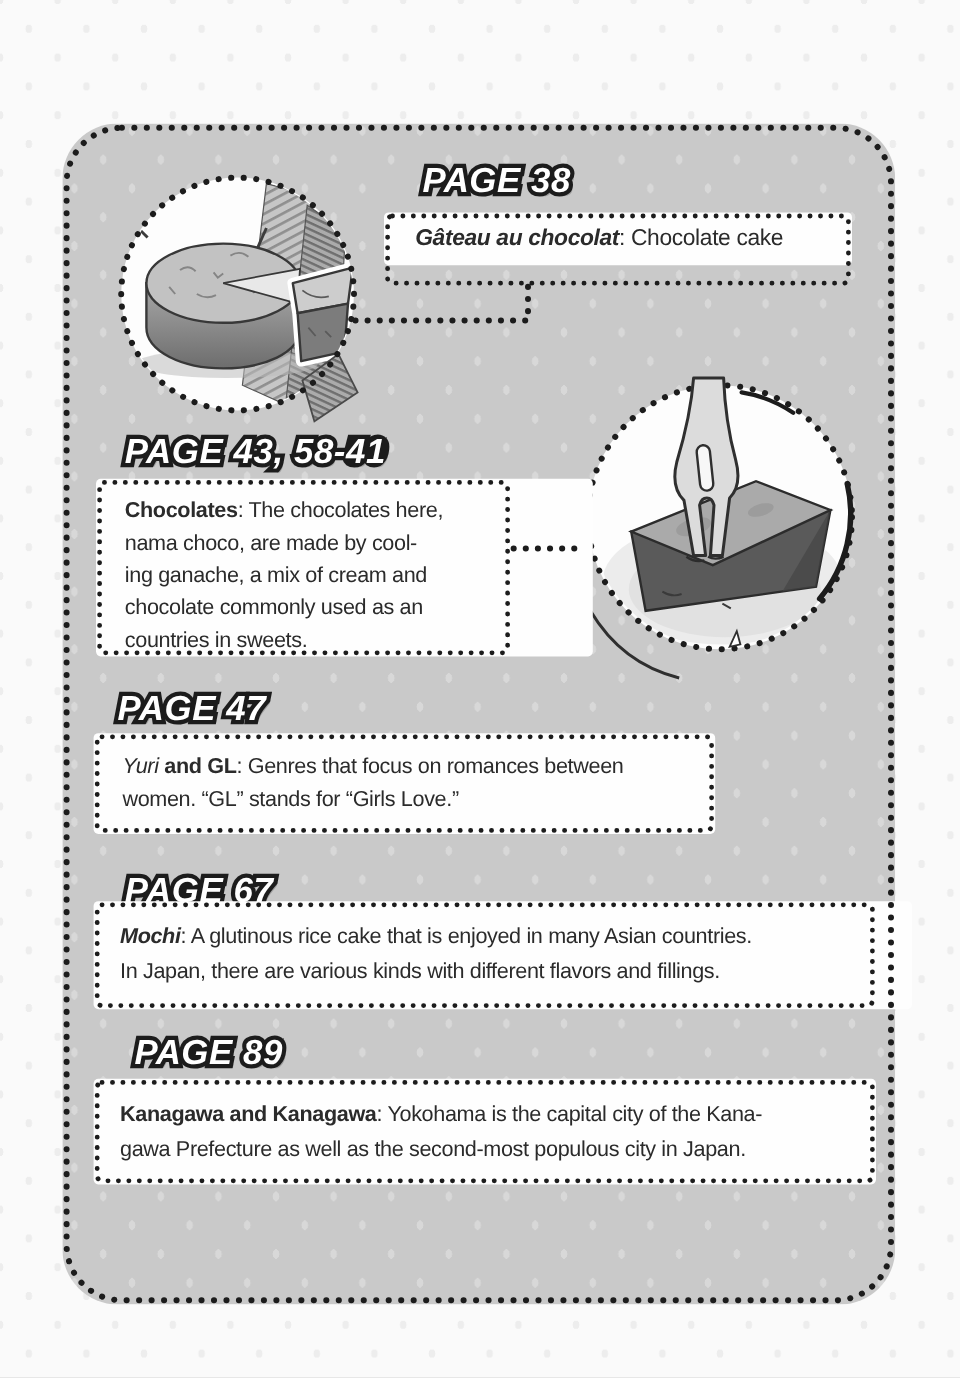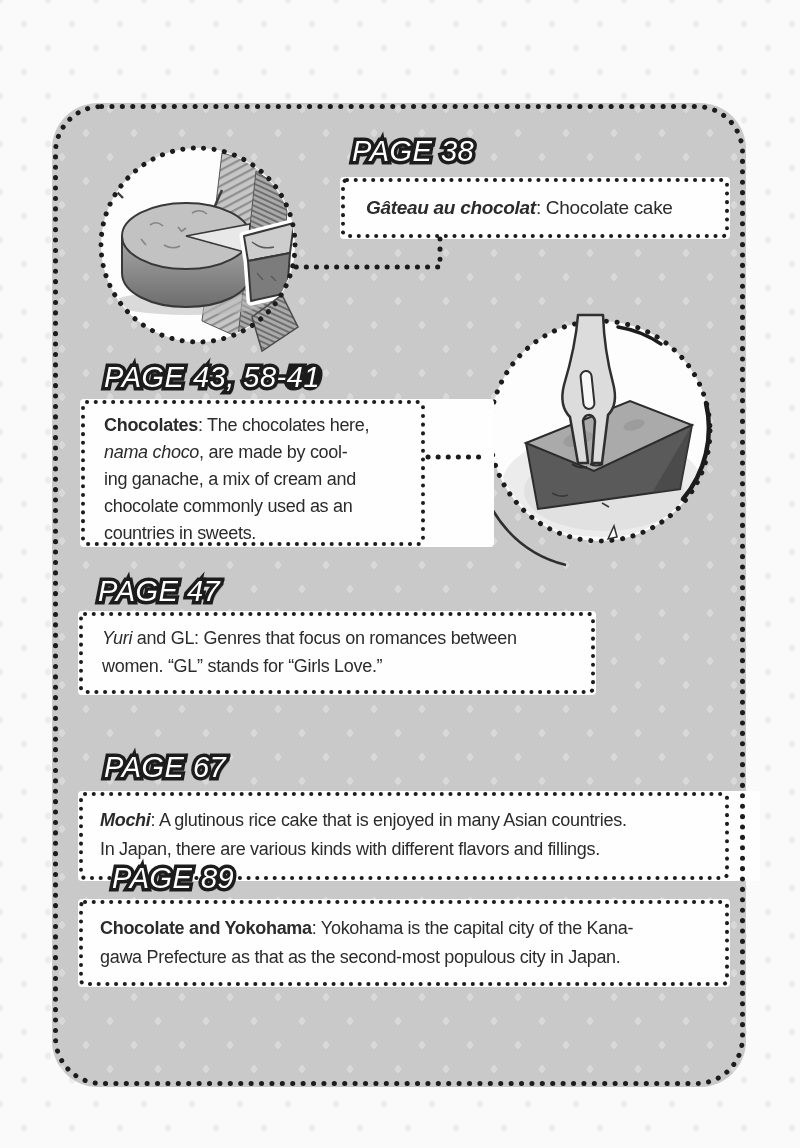--- a/index.html
+++ b/index.html
@@ -18,21 +18,21 @@
     border-radius:46px;z-index:0;
     background-color:#c9c9c9;
     background-image:
       radial-gradient(4px 5.5px at center,#d8d8d8 70%,transparent 74%),
       radial-gradient(4px 5.5px at center,#d8d8d8 70%,transparent 74%);
     background-size:48px 48px;
     background-position:10px 6px,34px 30px;
   }
   .abs{position:absolute;}
   .page-header{
-    font-weight:normal;font-style:italic;font-size:29px;letter-spacing:.5px;
+    font-weight:bold;font-style:italic;font-size:29px;letter-spacing:.5px;
     white-space:nowrap;
   }
   .outline-text{position:relative;display:inline-block;color:#fff;z-index:0;}
   .outline-text::before{
     content:attr(data-text);
     position:absolute;left:0;top:0;z-index:-1;color:#1c1c1c;
     -webkit-text-stroke:7px #1c1c1c;
     text-shadow:3px 3px 0 #a2a2a2;
   }
   .note-box{
@@ -93,21 +93,21 @@
       </g>
       <polygon points="158,176 188,154 204,186 168,210" fill="url(#hch2)" stroke="#4a4a4a" stroke-width="1.5"></polygon>
       <circle cx="104" cy="104" r="97" fill="none" stroke="#1c1c1c" stroke-width="5" stroke-linecap="round" stroke-dasharray="0.1 10.4"></circle>
     </svg>
   </div>
 
   <div class="page-header abs" style="left:300px;top:32px">
     <span class="outline-text" data-text="PAGE 38">PAGE 38</span>
   </div>
 
-  <div class="note-box single" style="left:288px;top:74px;width:390px;height:62px">
+  <div class="note-box single" style="left:268px;top:74px;width:390px;height:44px">
     <div class="note-text"><span style="font-weight: bold; font-style: italic;">Gâteau au chocolat</span><span>: Chocolate cake</span></div>
   <svg width="390" height="62" style="position: absolute; left: 0px; top: 0px; pointer-events: none; overflow: visible;">
         <rect x="3" y="3" width="384" height="56" rx="4" fill="none" stroke="#1c1c1c" stroke-width="4" stroke-linecap="round" stroke-dasharray="0.1 8.6"></rect>
       </svg>
     </div>
 
   <svg class="connector" style="left:232px;top:130px" width="162" height="40">
     <polyline points="156,6 156,34 4,34" fill="none" stroke="#1c1c1c" stroke-width="5" stroke-linecap="round" stroke-linejoin="round" stroke-dasharray="0.1 10"></polyline>
   </svg>
 
@@ -141,64 +141,64 @@
       <path d="M 126,226 l 6,-13 l 3,11 z" fill="#ffffff" stroke="#2f2f2f" stroke-width="1.5"></path>
     </svg>
   </div>
 
   <div class="page-header abs" style="left:52px;top:258px">
     <span class="outline-text" data-text="PAGE 43, 58-59">PAGE 43, 58-41</span>
   </div>
 
   <div class="note-box" style="left:28px;top:296px;width:414px;height:148px">
     <div class="note-text"><span style="font-weight: bold;">Chocolates</span><span>: The chocolates here,
-</span><span style="font-style: italic;">nama choco</span><span>, are made by cool-
+</span><span style="">nama choco</span><span>, are made by cool-
 ing ganache, a mix of cream and
 chocolate commonly used as an
 countries in sweets.</span></div>
   <svg width="346" height="148" style="position: absolute; left: 0px; top: 0px; pointer-events: none; overflow: visible;">
         <rect x="3" y="3" width="340" height="142" rx="4" fill="none" stroke="#1c1c1c" stroke-width="4" stroke-linecap="round" stroke-dasharray="0.1 8.6"></rect>
       </svg>
     </div>
 
   <svg class="connector" style="left:372px;top:346px" width="64" height="16">
     <line x1="4" y1="8" x2="58" y2="8" stroke="#1c1c1c" stroke-width="5" stroke-linecap="round" stroke-dasharray="0.1 10"></line>
   </svg>
 
   <div class="page-header abs" style="left:46px;top:472px">
     <span class="outline-text" data-text="PAGE 47">PAGE 47</span>
   </div>
 
   <div class="note-box" style="left:26px;top:508px;width:518px;height:84px">
-    <div class="note-text" style="line-height:28px"><span style="font-weight: normal; font-style: italic;">Yuri</span><span style="font-weight: normal;"> and GL</span><span>: Genres that focus on romances between
+    <div class="note-text" style="line-height:28px"><span style="font-weight: normal; font-style: italic;">Yuri</span><span style="font-weight: bold;"> and GL</span><span>: Genres that focus on romances between
 women. “GL” stands for “Girls Love.”</span></div>
   <svg width="518" height="84" style="position: absolute; left: 0px; top: 0px; pointer-events: none; overflow: visible;">
         <rect x="3" y="3" width="512" height="78" rx="4" fill="none" stroke="#1c1c1c" stroke-width="4" stroke-linecap="round" stroke-dasharray="0.1 8.6"></rect>
       </svg>
     </div>
 
-  <div class="page-header abs" style="left:52px;top:648px">
+  <div class="page-header abs" style="left:52px;top:624px">
     <span class="outline-text" data-text="PAGE 67">PAGE 67</span>
   </div>
 
-  <div class="note-box wide" style="left:26px;top:688px;width:682px;height:90px">
+  <div class="note-box wide" style="left:26px;top:648px;width:682px;height:90px">
     <div class="note-text" style="padding-left:22px;padding-right:12px"><span style="font-weight: bold; font-style: italic;">Mochi</span><span>: A glutinous rice cake that is enjoyed in many Asian countries.
 In Japan, there are various kinds with different flavors and fillings.</span></div>
   <svg width="652" height="90" style="position: absolute; left: 0px; top: 0px; pointer-events: none; overflow: visible;">
         <rect x="3" y="3" width="646" height="84" rx="4" fill="none" stroke="#1c1c1c" stroke-width="4" stroke-linecap="round" stroke-dasharray="0.1 8.6"></rect>
       </svg>
     </div>
 
   <div class="page-header abs" style="left:60px;top:759px">
     <span class="outline-text" data-text="PAGE 89">PAGE 89</span>
   </div>
 
   <div class="note-box wide" style="left:26px;top:796px;width:652px;height:88px">
-    <div class="note-text" style="padding-left:22px;padding-right:12px"><span style="font-weight: bold;">Chocolate and Yokohama</span><span>: Yokohama is the capital city of the Kana-
-gawa Prefecture as that as the second-most populous city in Japan.</span></div>
+    <div class="note-text" style="padding-left:22px;padding-right:12px"><span style="font-weight: bold;">Kanagawa and Kanagawa</span><span>: Yokohama is the capital city of the Kana-
+gawa Prefecture as well as the second-most populous city in Japan.</span></div>
   <svg width="652" height="88" style="position: absolute; left: 0px; top: 0px; pointer-events: none; overflow: visible;">
         <rect x="3" y="3" width="646" height="82" rx="4" fill="none" stroke="#1c1c1c" stroke-width="4" stroke-linecap="round" stroke-dasharray="0.1 8.6"></rect>
       </svg>
     </div>
 
 <svg width="694" height="984" style="position: absolute; left: 0px; top: 0px; pointer-events: none; overflow: visible;">
       <rect x="3.5" y="3.5" width="687" height="977" rx="46" fill="none" stroke="#1c1c1c" stroke-width="5" stroke-linecap="round" stroke-dasharray="0.1 10.3"></rect>
     </svg>
   </div>
 

